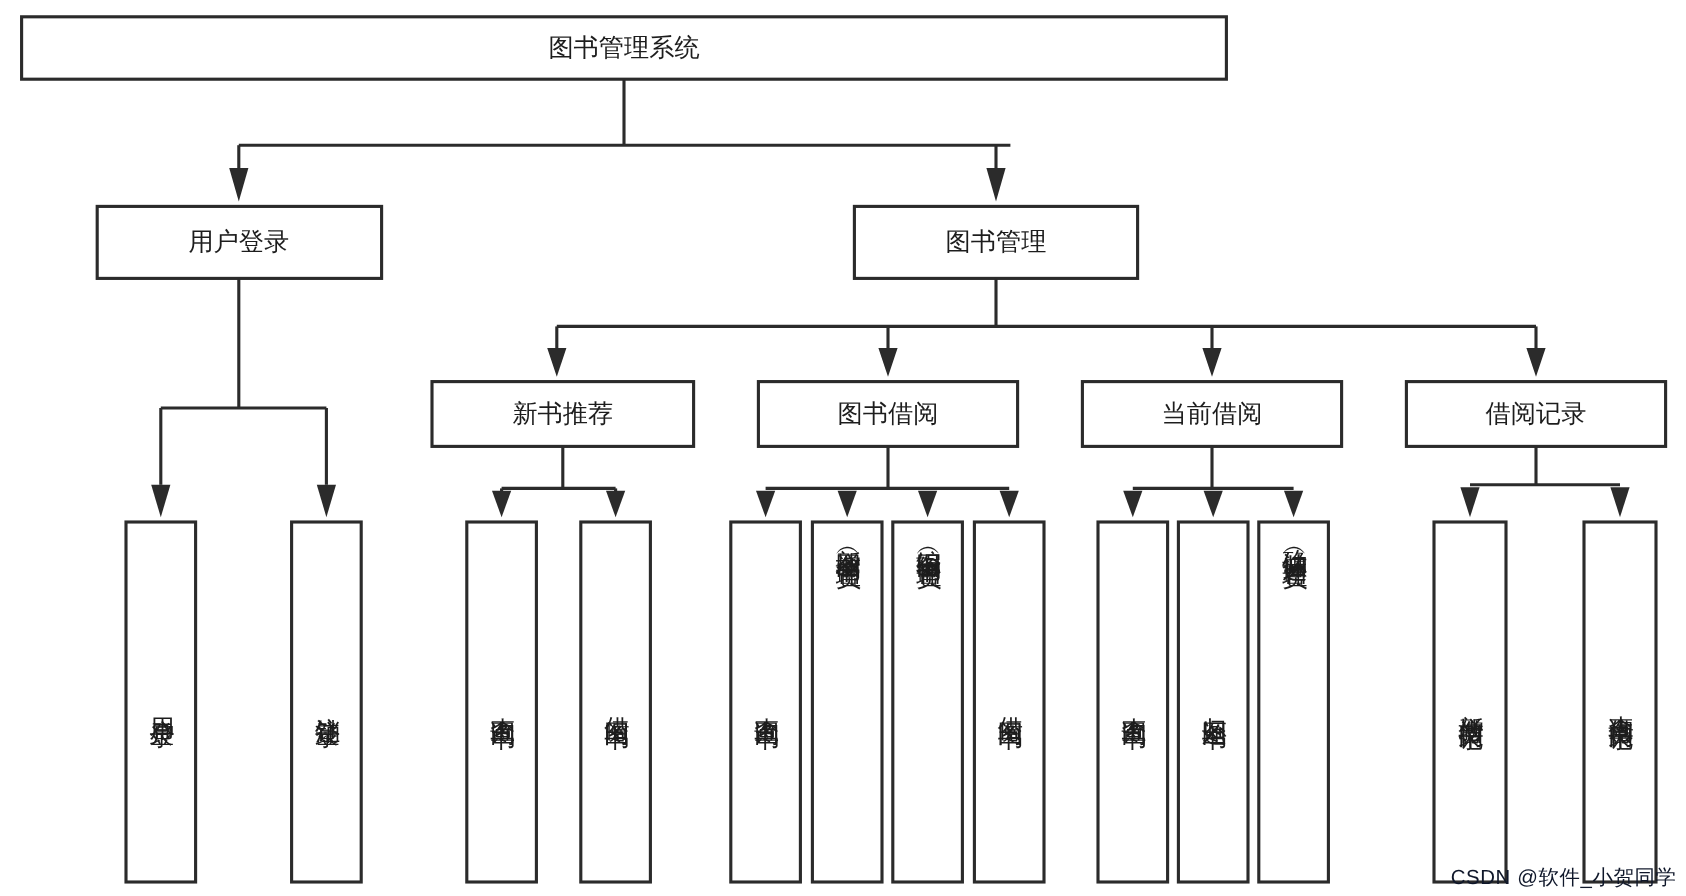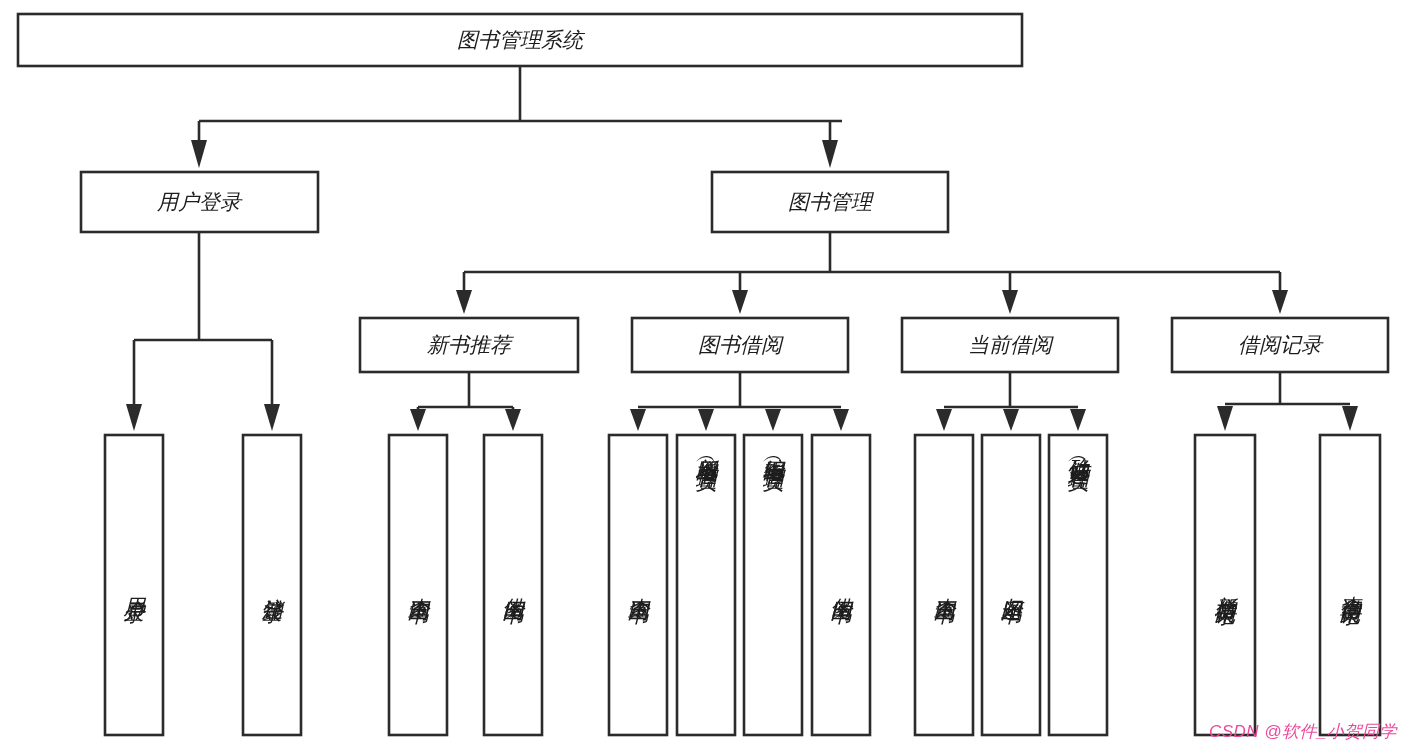--- a/index.html
+++ b/index.html
@@ -11,21 +11,20 @@
     width: 1405px;
     height: 747px;
     font-family: "Liberation Sans", "DejaVu Sans", sans-serif;
     overflow: hidden;
     position: relative;
   }
   #diagram-root {
     position: relative;
     width: 1405px;
     height: 747px;
-    font-style: italic;
   }
   svg.flow {
     position: absolute;
     top: 0;
     left: 0;
     width: 1405px;
     height: 747px;
     display: block;
   }
   .node-rect {
@@ -67,21 +66,21 @@
     color: #1d1d1d;
     white-space: nowrap;
     text-align: center;
   }
   .watermark {
     position: absolute;
     right: 8px;
     bottom: 4px;
     font-family: "Liberation Sans", "DejaVu Sans", sans-serif;
     font-size: 17px;
-    color: #ec4899;
+    color: #0f172a;
     letter-spacing: 0.5px;
     white-space: nowrap;
     user-select: none;
   }
 </style>
 </head>
 <body>
 
 <div id="diagram-root">
 

